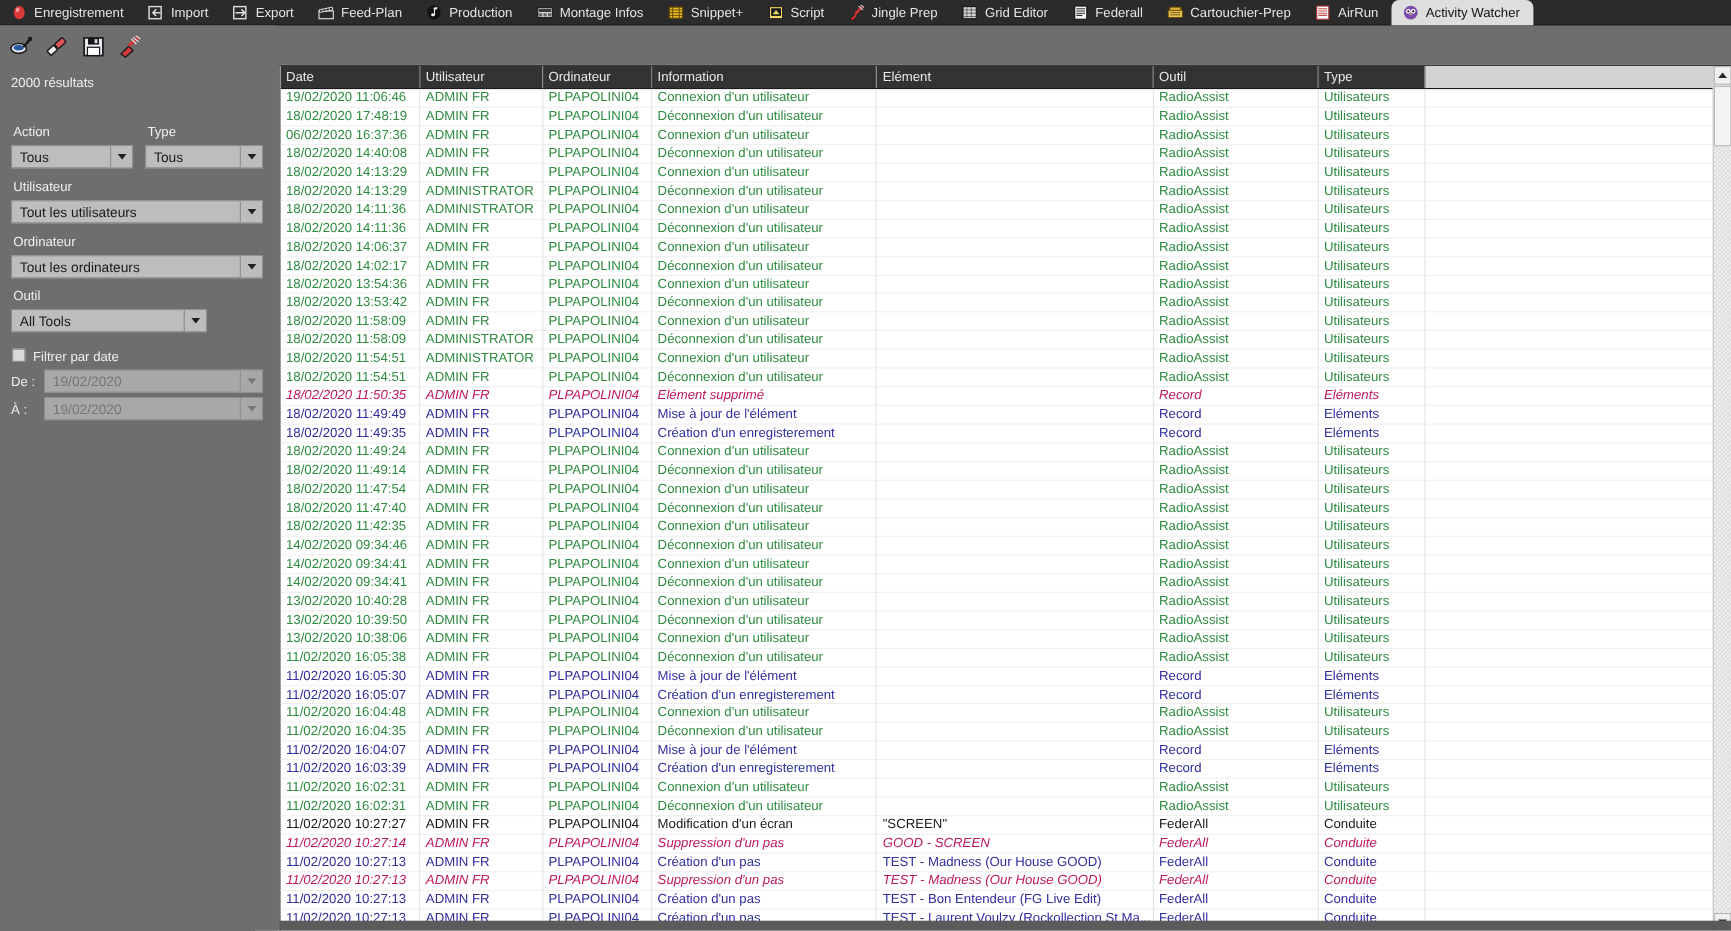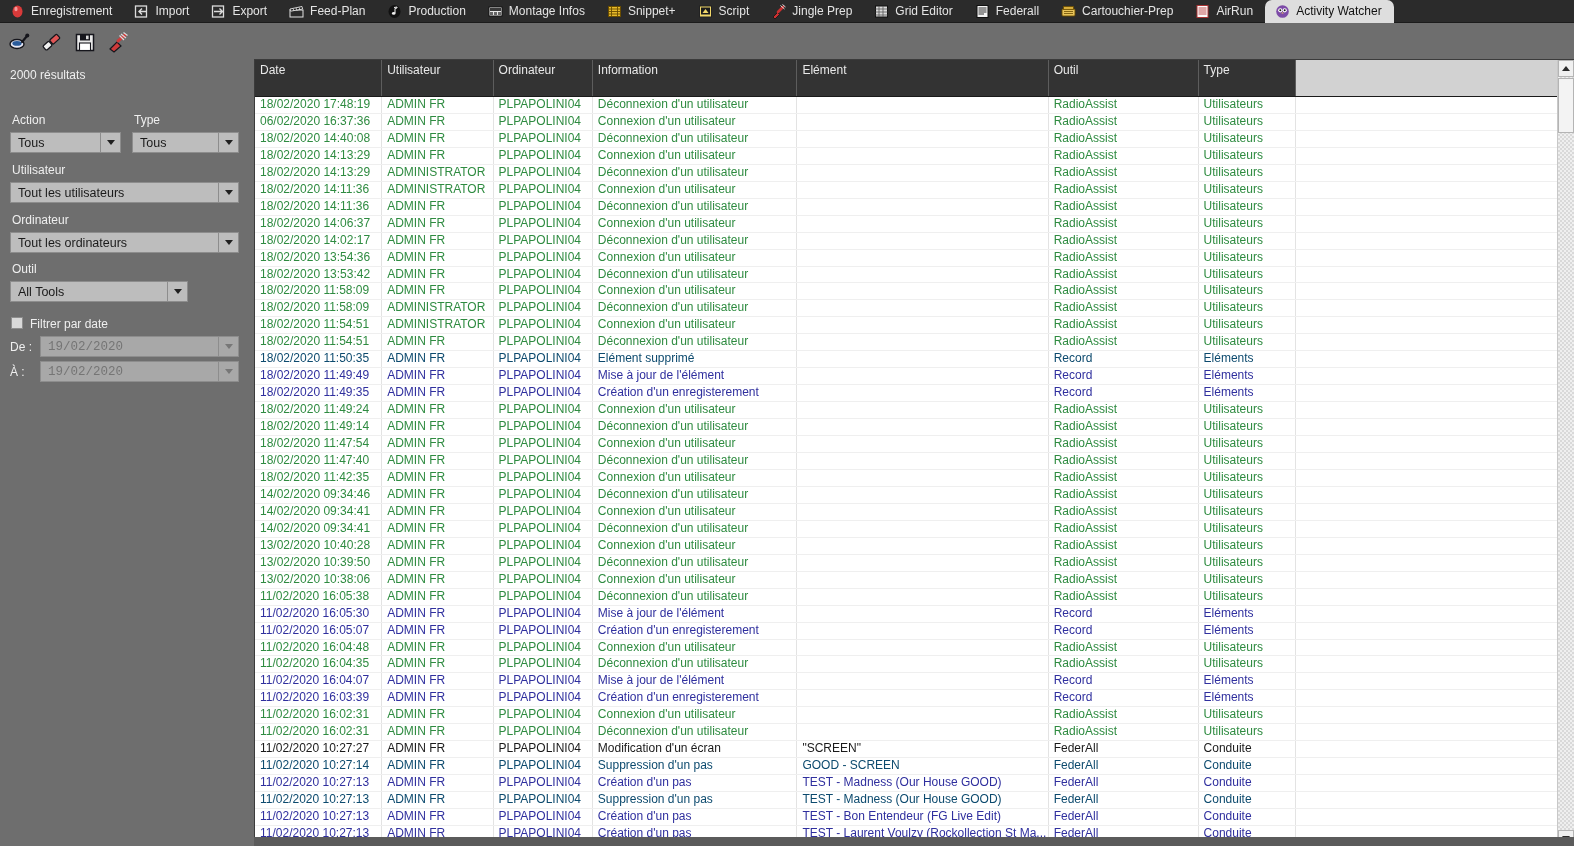--- a/index.html
+++ b/index.html
@@ -49,21 +49,21 @@
   }
   .combo .ctext{
     flex:1;padding-left:7px;font-size:12.5px;color:#1a1a1a;
     overflow:hidden;white-space:nowrap;
   }
   .combo .carrow{
     width:19px;height:19px;flex:0 0 19px;background:#bdbdbd;
     border-left:1px solid #8d8d8d;
     display:flex;align-items:center;justify-content:center;
   }
-  .combo.disabled{background:#a8a8a8;border-color:#8d8d8d;font-family:Liberation Mono, monospace;}
+  .combo.disabled{background:#a8a8a8;border-color:#8d8d8d;}
   .combo.disabled .ctext{color:#757575;}
   .combo.disabled .carrow{background:#a8a8a8;}
   .tri-down{
     width:0;height:0;border-left:4px solid transparent;border-right:4px solid transparent;
     border-top:5px solid #202020;display:block;
   }
   .combo.disabled .tri-down{border-top-color:#777;}
   .chk{
     position:absolute;width:12px;height:12px;
     background:#d9d9d9;border:1px solid #8e8e8e;box-sizing:border-box;
@@ -72,36 +72,36 @@
   #tablewrap{
     position:absolute;left:254px;top:59px;width:1320px;height:787px;
     background:#ffffff;
     border-left:1px solid #3b3b3b;border-top:1px solid #3b3b3b;
     box-sizing:border-box;overflow:hidden;
   }
   table.grid{border-collapse:collapse;table-layout:fixed;width:1320px;}
   table.grid thead th{
     background:#333333;color:#e9e9e9;
     font-size:12px;font-weight:normal;text-align:left;
-    height:20px;padding:0 0 16px 5px;
+    height:20px;padding:0 0 0 5px;
     border-right:1px solid #5d5d5d;
     border-bottom:1px solid #1a1a1a;
     white-space:nowrap;overflow:hidden;
   }
   table.grid thead th.filler{border-right:none;background:#d2d2d2;}
   table.grid tbody td{
     height:15.95px;font-size:12px;padding:0 0 0 5px;
     border-right:1px solid #e3e3e3;
     border-bottom:1px solid #efefef;
     white-space:nowrap;overflow:hidden;text-overflow:ellipsis;
     line-height:15.95px;
   }
   table.grid tbody td.filler{border-right:none;}
   tr.c-green td{color:#2e8b40;}
-  tr.c-red   td{color:#0c4a6e;}
+  tr.c-red   td{color:#be185d;font-style:italic;}
   tr.c-blue  td{color:#2f2f9e;}
   tr.c-black td{color:#1a1a1a;}
   
   #vscroll{
     position:absolute;right:0;top:0;width:17px;height:787px;
     background:#efefef;
     background-image:
       linear-gradient(45deg,#d9d9d9 25%,transparent 25%,transparent 75%,#d9d9d9 75%),
       linear-gradient(45deg,#d9d9d9 25%,transparent 25%,transparent 75%,#d9d9d9 75%);
     background-size:4px 4px;background-position:0 0,2px 2px;
@@ -358,20 +358,30 @@
           <th>Ordinateur</th>
           <th>Information</th>
           <th>Elément</th>
           <th>Outil</th>
           <th>Type</th>
           <th class="filler"></th>
         </tr>
       </thead>
     <tbody id="body-rows">
         <tr class="c-green">
+          <td>19/02/2020 11:06:46</td>
+          <td>ADMIN FR</td>
+          <td>PLPAPOLINI04</td>
+          <td>Connexion d'un utilisateur</td>
+          <td></td>
+          <td>RadioAssist</td>
+          <td>Utilisateurs</td>
+          <td class="filler"></td>
+        </tr>
+        <tr class="c-green">
           <td>18/02/2020 17:48:19</td>
           <td>ADMIN FR</td>
           <td>PLPAPOLINI04</td>
           <td>Déconnexion d'un utilisateur</td>
           <td></td>
           <td>RadioAssist</td>
           <td>Utilisateurs</td>
           <td class="filler"></td>
         </tr>
         <tr class="c-green">

